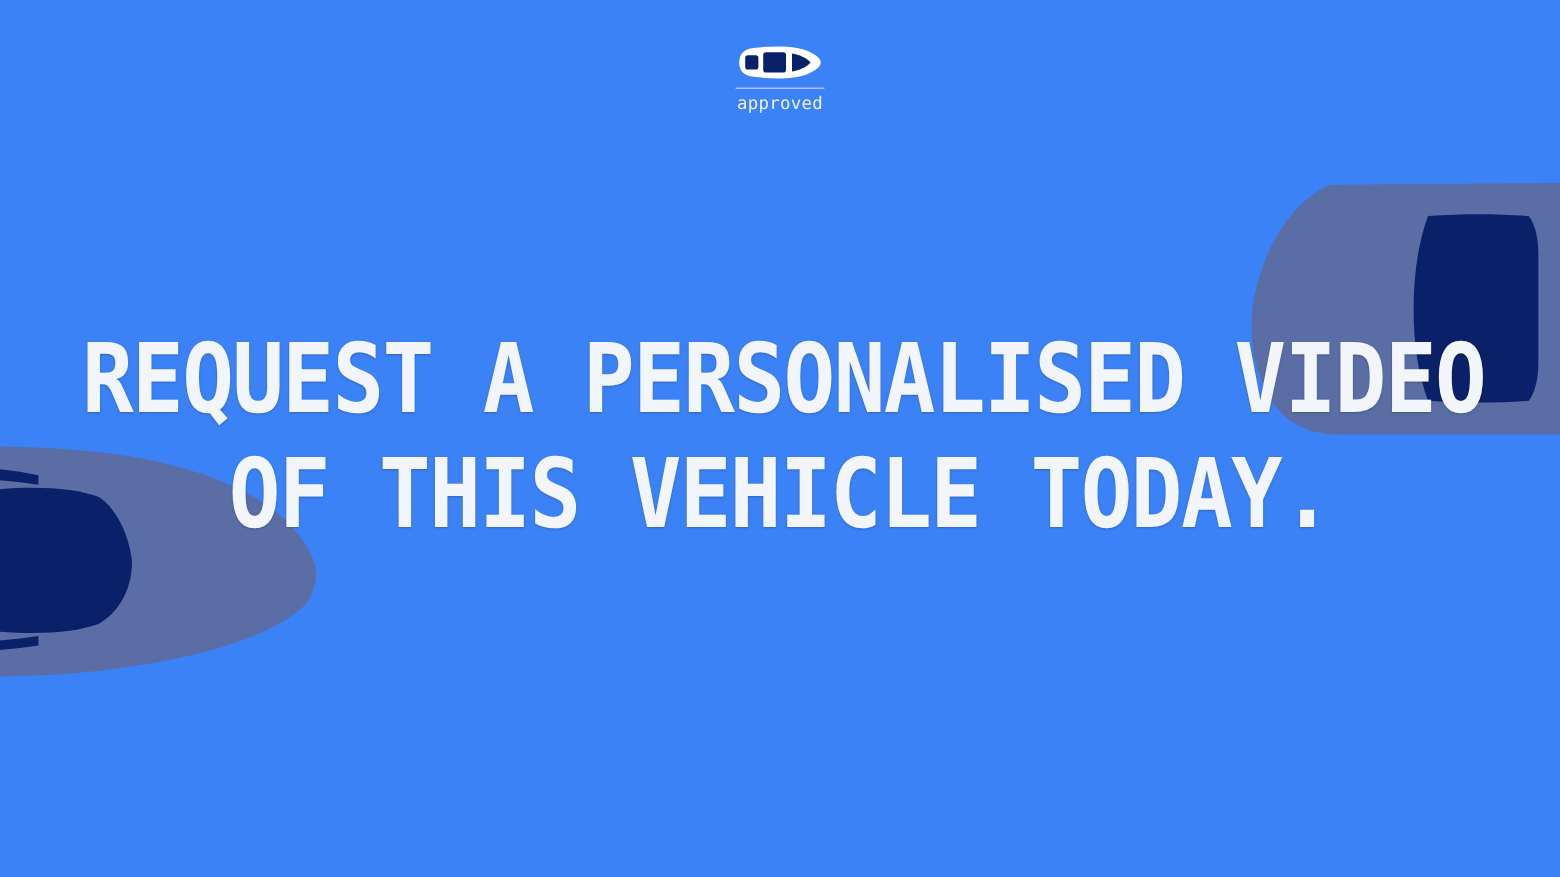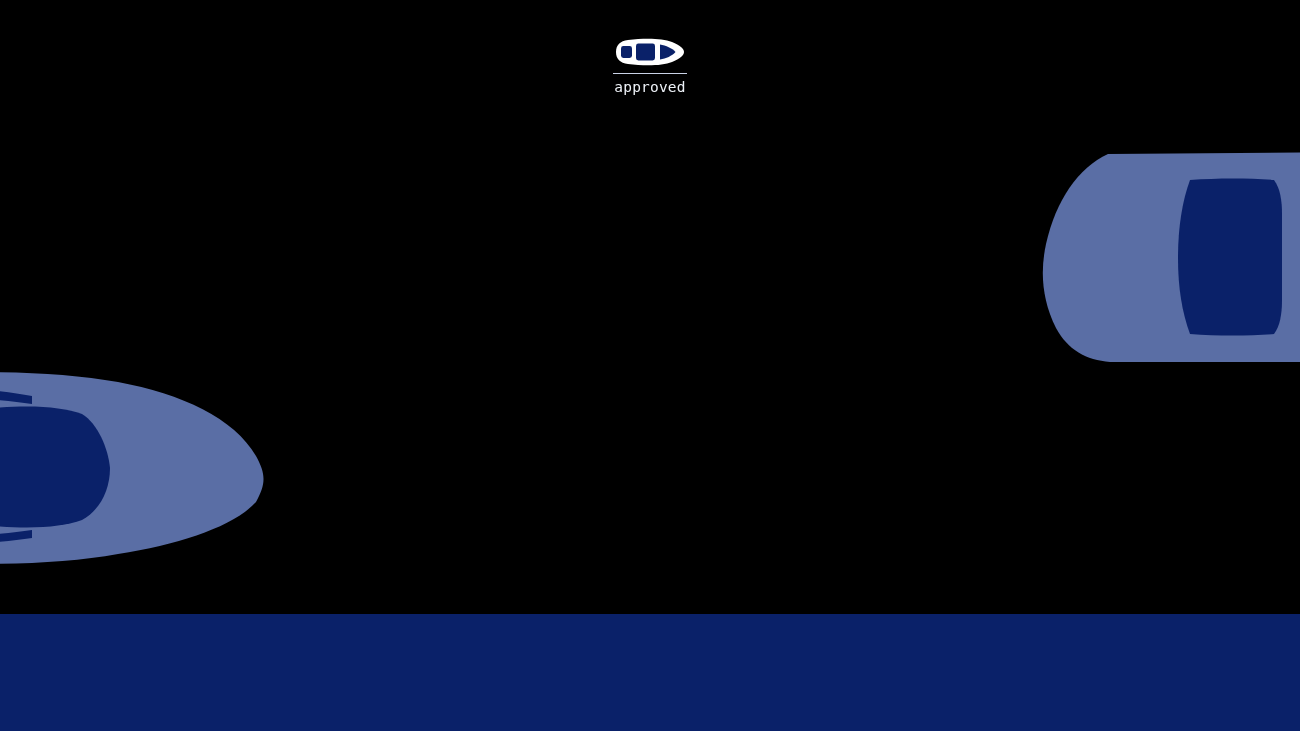--- a/index.html
+++ b/index.html
@@ -13,22 +13,22 @@
 
   body {
     background:#0a2169;
     font-family:"DejaVu Sans Mono", monospace;
     position:relative;
   }
 
   #stage {
     position:relative;
     width:1300px;
-    height:614px;
-    background:#000000;
+    height:731px;
+    background:#3b82f6;
     overflow:hidden;
   }
 
   
   .bg-car {
     position:absolute;
     pointer-events:none;
   }
 
   .bg-car svg { display:block; }
@@ -186,15 +186,19 @@
       <rect x="7" y="8" width="11" height="12" rx="2.4" fill="#0a2169"></rect>
 
       <rect x="22" y="5.5" width="19" height="17" rx="2.4" fill="#0a2169"></rect>
 
       <path d="M 46 6.5 C 52 7.5, 58 10, 61.5 14 C 58 18, 52 20.5, 46 21.5 Z" fill="#0a2169"></path>
     </svg>
     <div id="logo-rule"></div>
     <div id="logo-word">approved</div>
   </div>
 
+  <div id="headline">
+    <span class="hl-line" id="hl-line-1">REQUEST A PERSONALISED VIDEO</span>
+    <span class="hl-line" id="hl-line-2">OF THIS VEHICLE TODAY.</span>
+  </div>
 
 
 </div>
 
 </body></html>

